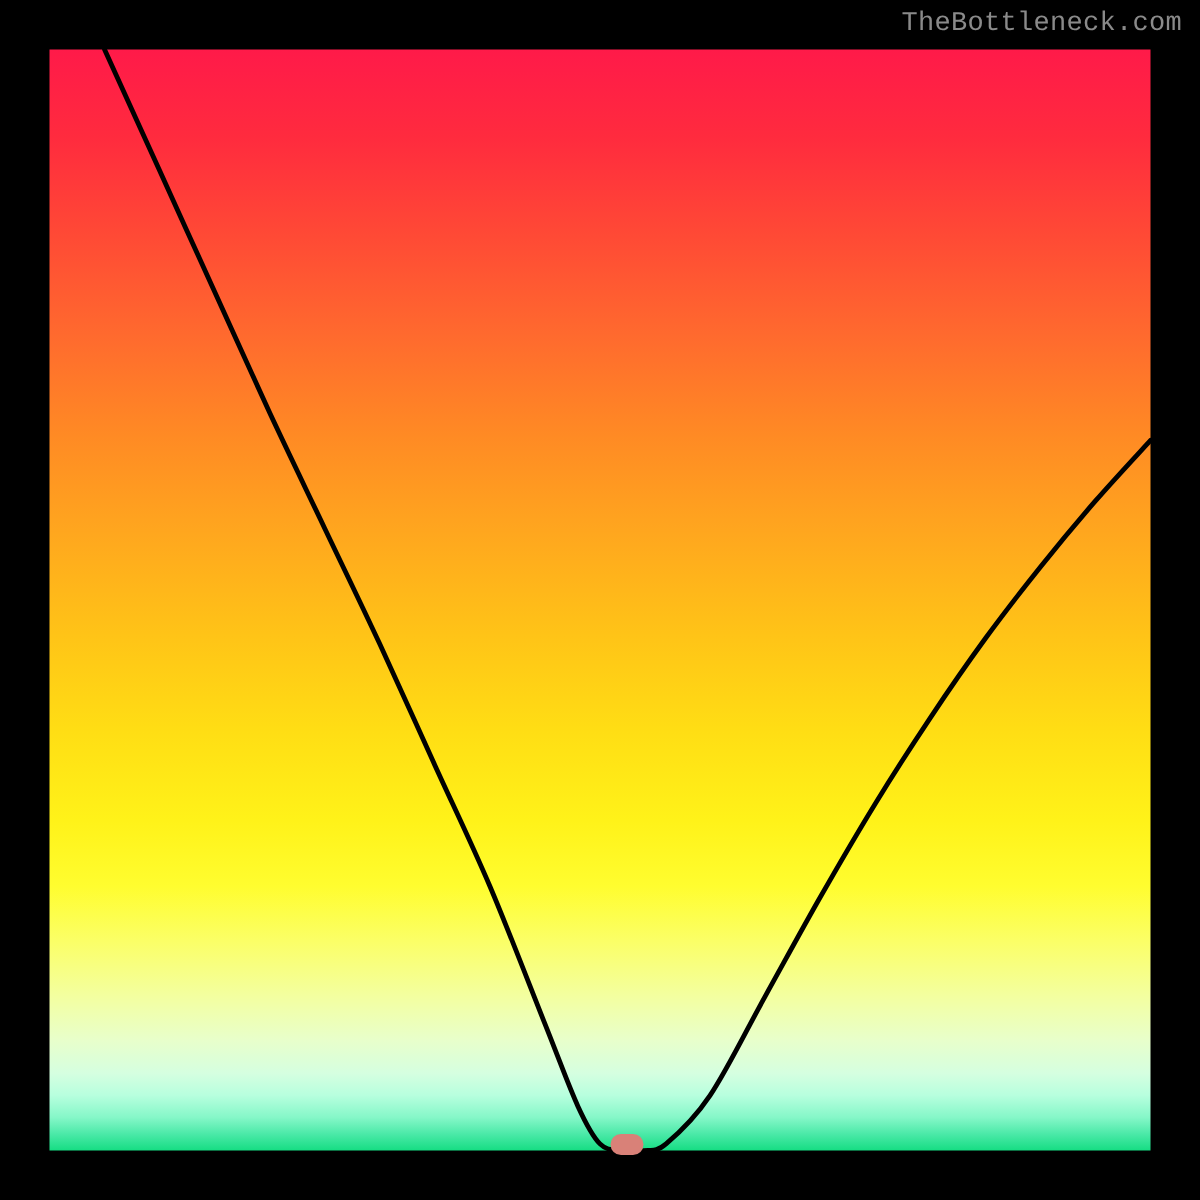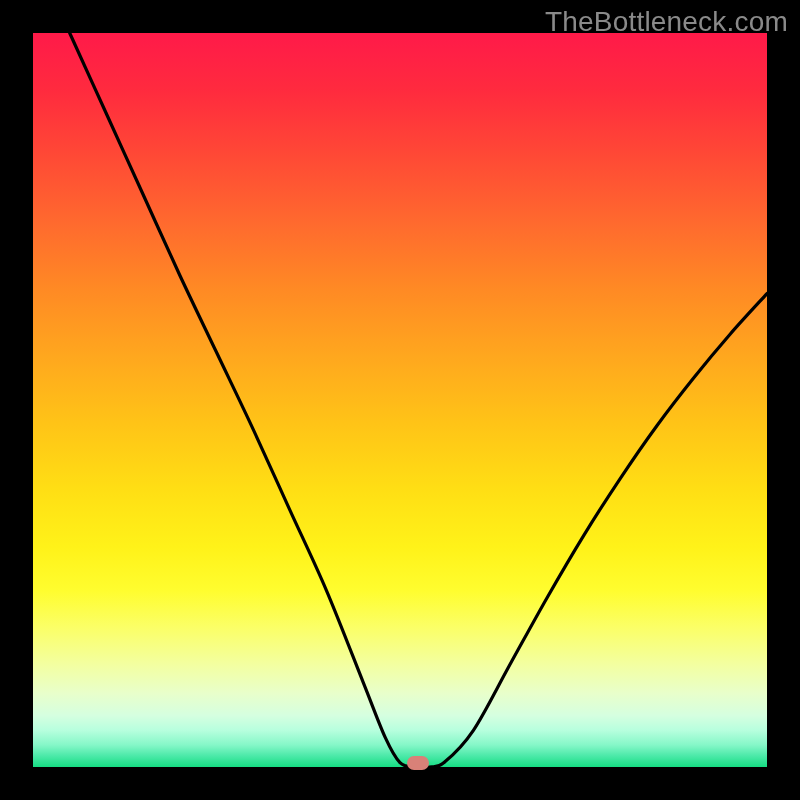--- a/index.html
+++ b/index.html
@@ -54,23 +54,24 @@
     height: 14px;
     border-radius: 7px;
     background: #d98178;
     transform: translate(-50%, -50%);
   }
   .watermark {
     position: absolute;
     top: 6px;
     right: 12px;
     color: #8a8a8a;
-    font-size: 28px;
+    font-size: 18px;
     letter-spacing: 0.2px;
     user-select: none;
+    font-family: Liberation Mono, monospace;
   }
   svg.curve {
     position: absolute;
     left: 0;
     top: 0;
     width: 734px;
     height: 734px;
     overflow: visible;
   }
 </style>

